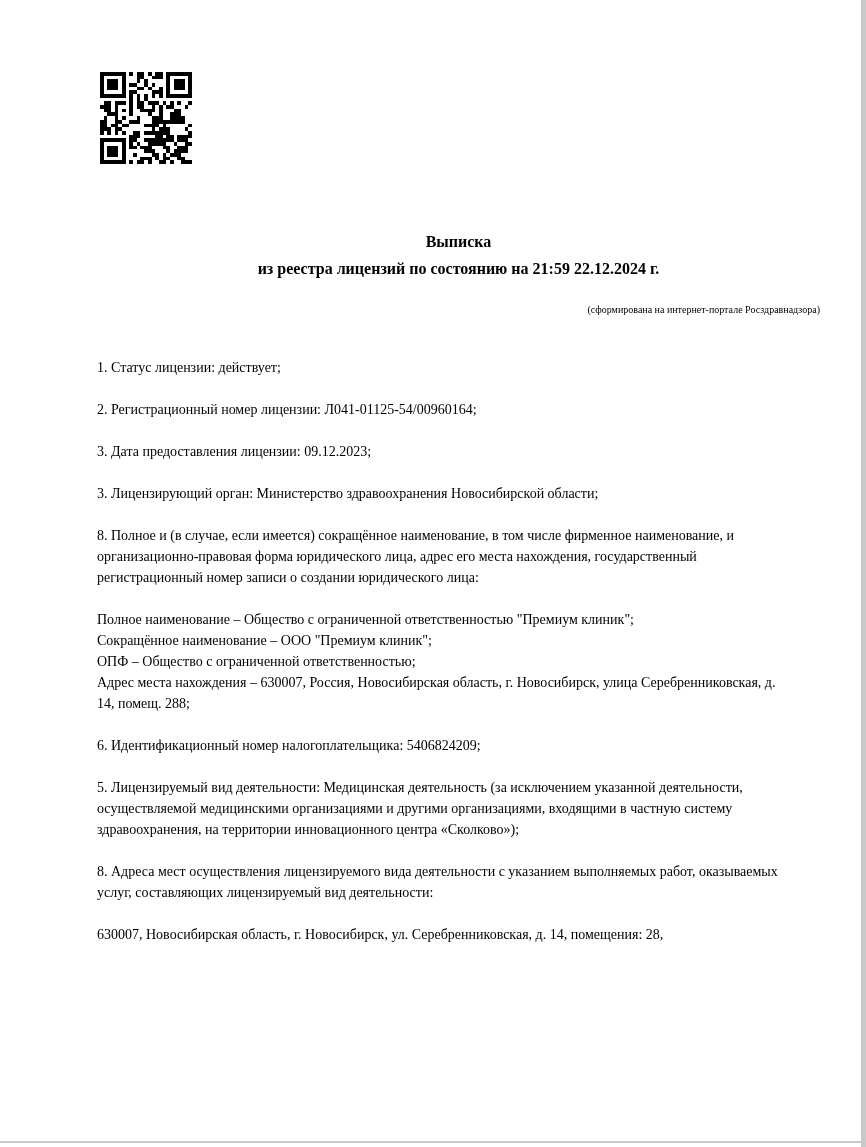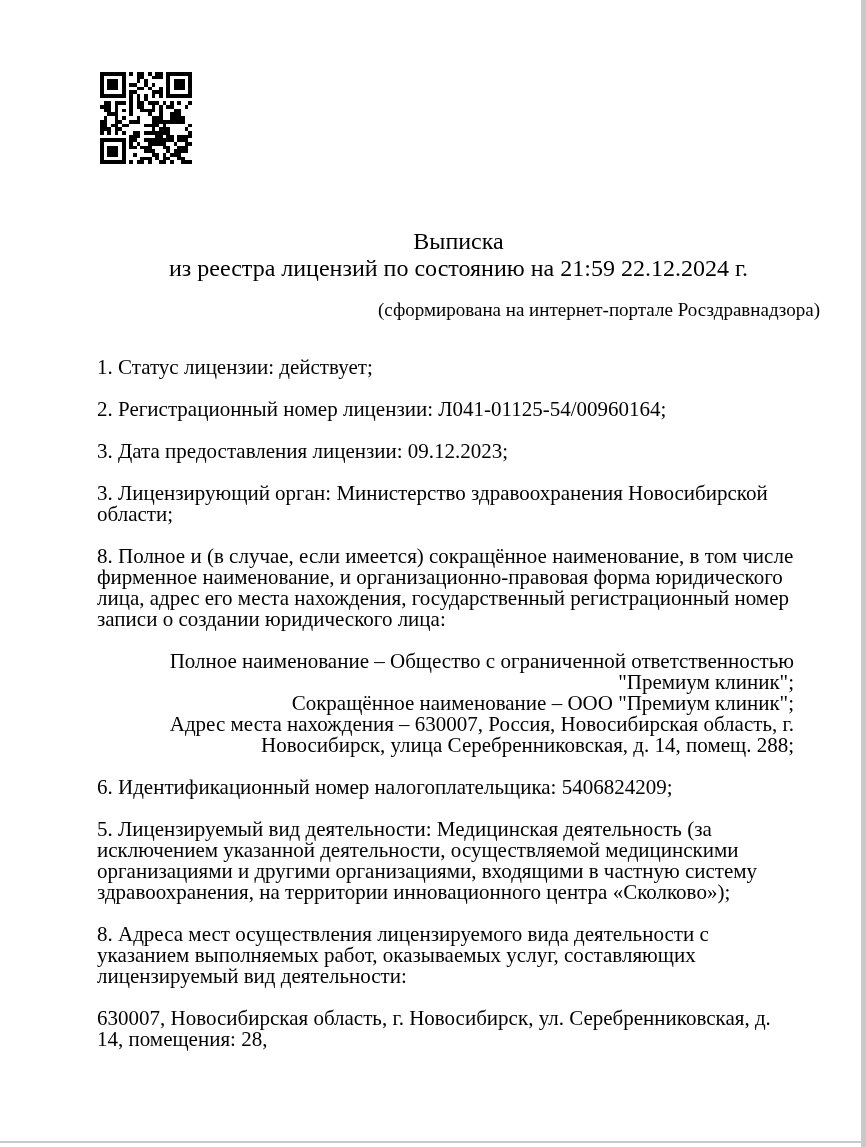--- a/index.html
+++ b/index.html
@@ -20,46 +20,46 @@
     width: 92px;
     height: 92px;
   }
   .qr svg { display: block; width: 92px; height: 92px; }
   .head-col {
     position: absolute;
     left: 97px;
     top: 228px;
     width: 723px;
     text-align: center;
-    font-weight: normal;
-    font-size: 24px;
+    font-weight: bold;
+    font-size: 16px;
     line-height: 27px;
   }
   .subtitle {
     position: absolute;
     left: 97px;
     top: 301px;
     width: 723px;
     text-align: right;
-    font-size: 19px;
+    font-size: 10px;
     line-height: 17px;
     font-weight: normal;
   }
   .body-col {
     position: absolute;
     left: 97px;
     top: 357px;
     width: 697px;
-    font-size: 21px;
+    font-size: 14px;
     line-height: 21px;
     text-align: left;
   }
   .body-col p { margin: 0 0 21px 0; }
   .detail-block { margin: 0 0 21px 0; }
-  .detail-block div { margin: 0; text-align: right; }
+  .detail-block div { margin: 0; }
   .bottom-border {
     position: absolute;
     left: 0;
     bottom: 4px;
     width: 100%;
     height: 2px;
     background: #c9c9c9;
   }
   .scrollbar-track {
     position: absolute;
@@ -411,20 +411,21 @@
   <div class="body-col">
     <p>1. Статус лицензии: действует;</p>
     <p>2. Регистрационный номер лицензии: Л041-01125-54/00960164;</p>
     <p>3. Дата предоставления лицензии: 09.12.2023;</p>
     <p>3. Лицензирующий орган: Министерство здравоохранения Новосибирской области;</p>
     <p>8. Полное и (в случае, если имеется) сокращённое наименование, в том числе фирменное наименование, и организационно-правовая форма юридического лица, адрес его места нахождения, государственный регистрационный номер записи о создании юридического лица:</p>
 
     <div class="detail-block">
       <div>Полное наименование – Общество с ограниченной ответственностью "Премиум клиник";</div>
       <div>Сокращённое наименование – ООО "Премиум клиник";</div>
+      <div>ОПФ – Общество с ограниченной ответственностью;</div>
       <div>Адрес места нахождения – 630007, Россия, Новосибирская область, г. Новосибирск, улица Серебренниковская, д. 14, помещ. 288;</div>
     </div>
 
     <p>6. Идентификационный номер налогоплательщика: 5406824209;</p>
     <p>5. Лицензируемый вид деятельности: Медицинская деятельность (за исключением указанной деятельности, осуществляемой медицинскими организациями и другими организациями, входящими в частную систему здравоохранения, на территории инновационного центра «Сколково»);</p>
     <p>8. Адреса мест осуществления лицензируемого вида деятельности с указанием выполняемых работ, оказываемых услуг, составляющих лицензируемый вид деятельности:</p>
     <p>630007, Новосибирская область, г. Новосибирск, ул. Серебренниковская, д. 14, помещения: 28,</p>
   </div>
 
   <div class="bottom-border"></div>

